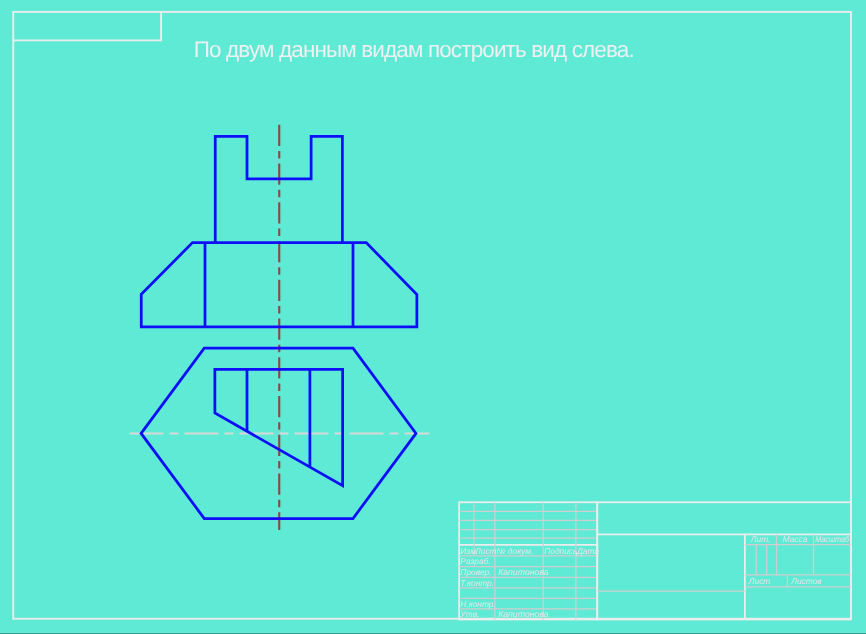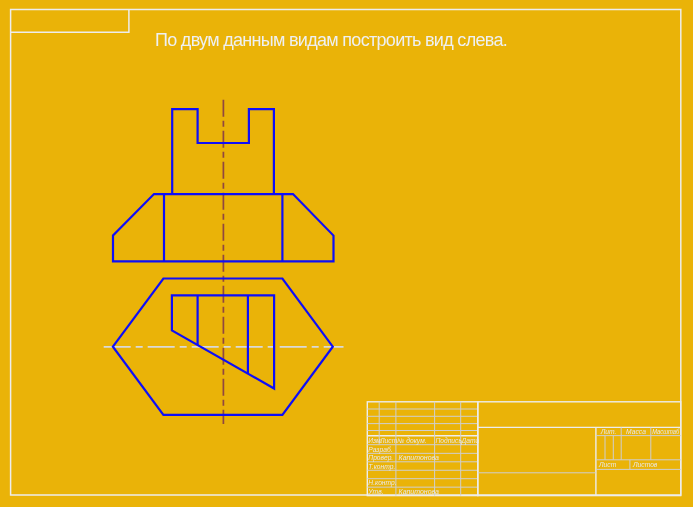--- a/index.html
+++ b/index.html
@@ -1,16 +1,16 @@
 <!DOCTYPE html>
 <html><head>
 <meta charset="utf-8">
 <style>
   html,body{margin:0;padding:0;background:#232831;}
-  #page{position:relative;width:693px;height:507px;background:#eab308;overflow:hidden;
+  #page{position:relative;width:693px;height:507px;background:#5eead4;overflow:hidden;
         font-family:"Liberation Sans", sans-serif;}
   svg{position:absolute;left:0;top:0;}
 </style>
 </head>
 <body>
 <div id="page">
 <svg width="693" height="507" viewBox="0 0 693 507">
 
   <g stroke="#ededed" stroke-width="1.5" fill="none">
     <rect x="10.6" y="9.5" width="670.2" height="485.5"></rect>

